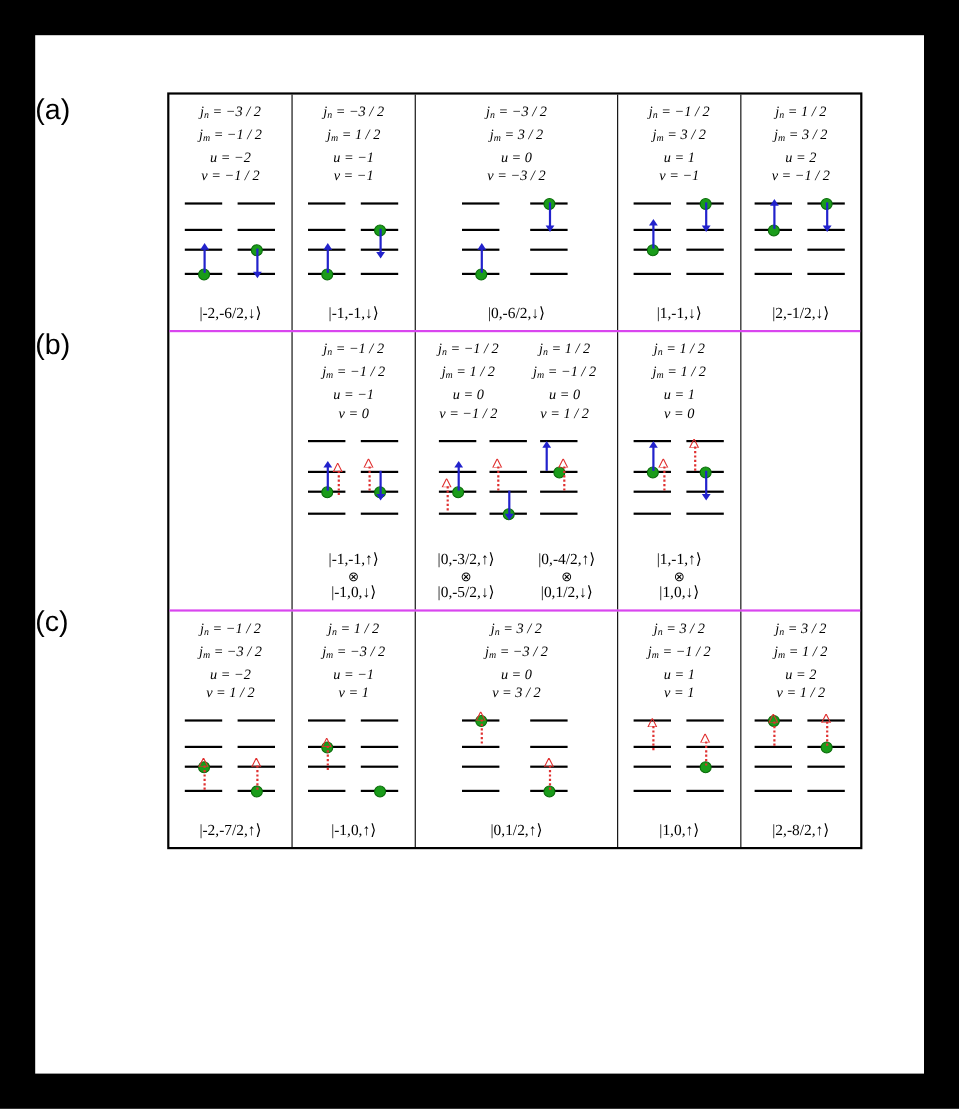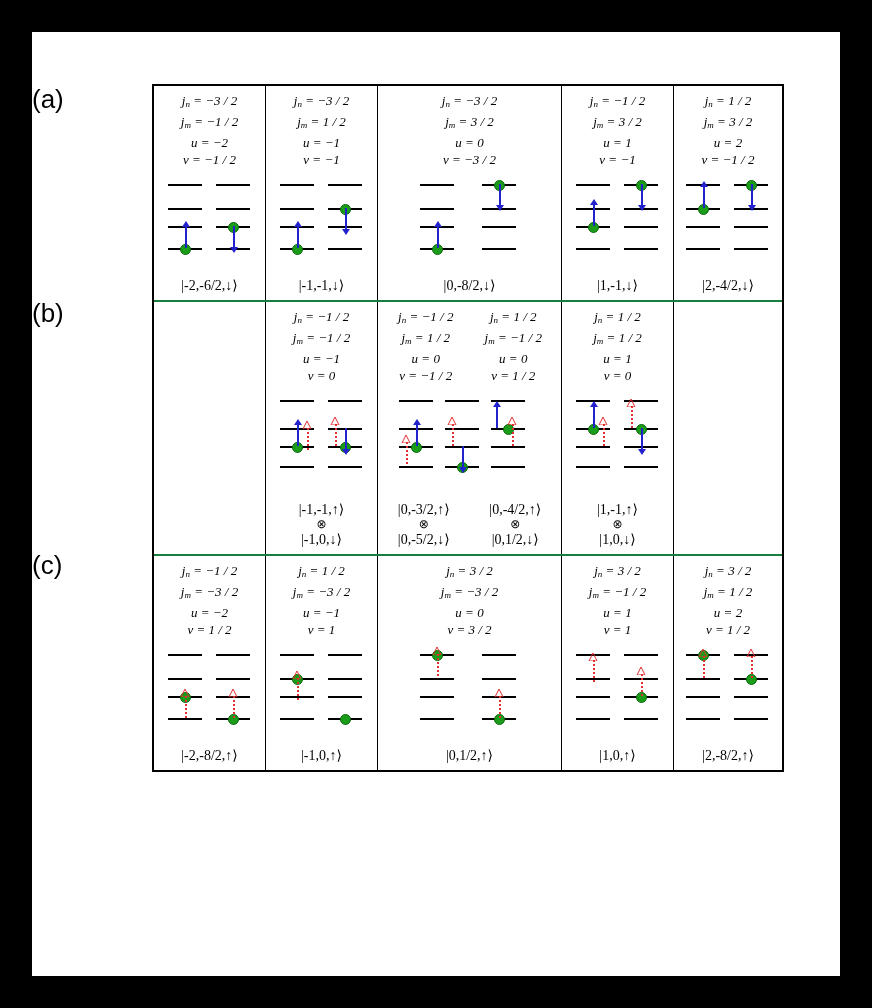--- a/index.html
+++ b/index.html
@@ -17,21 +17,21 @@
   }
   #figure {
     position: absolute;
     left: 120px; top: 52px;
     width: 632px;
     border: 2px solid #000;
     box-sizing: border-box;
   }
   .row {
     display: flex;
-    border-bottom: 2px solid #15803d;
+    border-bottom: 2px solid #d946ef;
   }
   .row:last-child { border-bottom: none; }
   .cell {
     border-right: 1px solid #000;
     box-sizing: border-box;
     position: relative;
     padding: 6px 4px 4px 4px;
   }
   .cell:last-child { border-right: none; }
   .row-a .cell, .row-c .cell { height: 214px; }
@@ -235,21 +235,21 @@
           <div class="arr blue up" style="left:47px; top:52px;">
             <div class="stem"></div>
               <div class="head"></div>
           </div>
           <div class="arr blue down" style="left:109px; top:10px;">
             <div class="stem"></div>
               <div class="head"></div>
           </div>
         </div>
         <div class="ketwrap">
-          <div class="ket">|0,-8/2,↓⟩</div>
+          <div class="ket">|0,-6/2,↓⟩</div>
         </div>
       </div>
 
       <div class="cell c4">
         <div class="qnums">
           <div><i>j</i><span class="sub">n</span> = −1 / 2</div>
           <div><i>j</i><span class="sub">m</span> = 3 / 2</div>
           <div><i>u</i> = 1</div>
           <div><i>v</i> = −1</div>
         </div>
@@ -299,21 +299,21 @@
           <div class="arr blue up" style="left:23px; top:12px;">
             <div class="stem"></div>
               <div class="head"></div>
           </div>
           <div class="arr blue down" style="left:71px; top:10px;">
             <div class="stem"></div>
               <div class="head"></div>
           </div>
         </div>
         <div class="ketwrap">
-          <div class="ket">|2,-4/2,↓⟩</div>
+          <div class="ket">|2,-1/2,↓⟩</div>
         </div>
       </div>
     </div>
 
     <div class="row row-b">
 
       <div class="cell c1"></div>
 
       <div class="cell c2">
         <div class="qnums">
@@ -516,21 +516,21 @@
               </svg>
           </div>
           <div class="arr red up" style="left:71px; top:52px;">
             <div class="stem"></div>
             <svg class="headsvg" width="10" height="8" viewBox="0 0 10 8">
                 <polygon points="5,0 9,8 1,8" fill="none" stroke="#e03030" stroke-width="1"></polygon>
               </svg>
           </div>
         </div>
         <div class="ketwrap">
-          <div class="ket">|-2,-8/2,↑⟩</div>
+          <div class="ket">|-2,-7/2,↑⟩</div>
         </div>
       </div>
 
       <div class="cell c2">
         <div class="qnums">
           <div><i>j</i><span class="sub">n</span> = 1 / 2</div>
           <div><i>j</i><span class="sub">m</span> = −3 / 2</div>
           <div><i>u</i> = −1</div>
           <div><i>v</i> = 1</div>
         </div>

